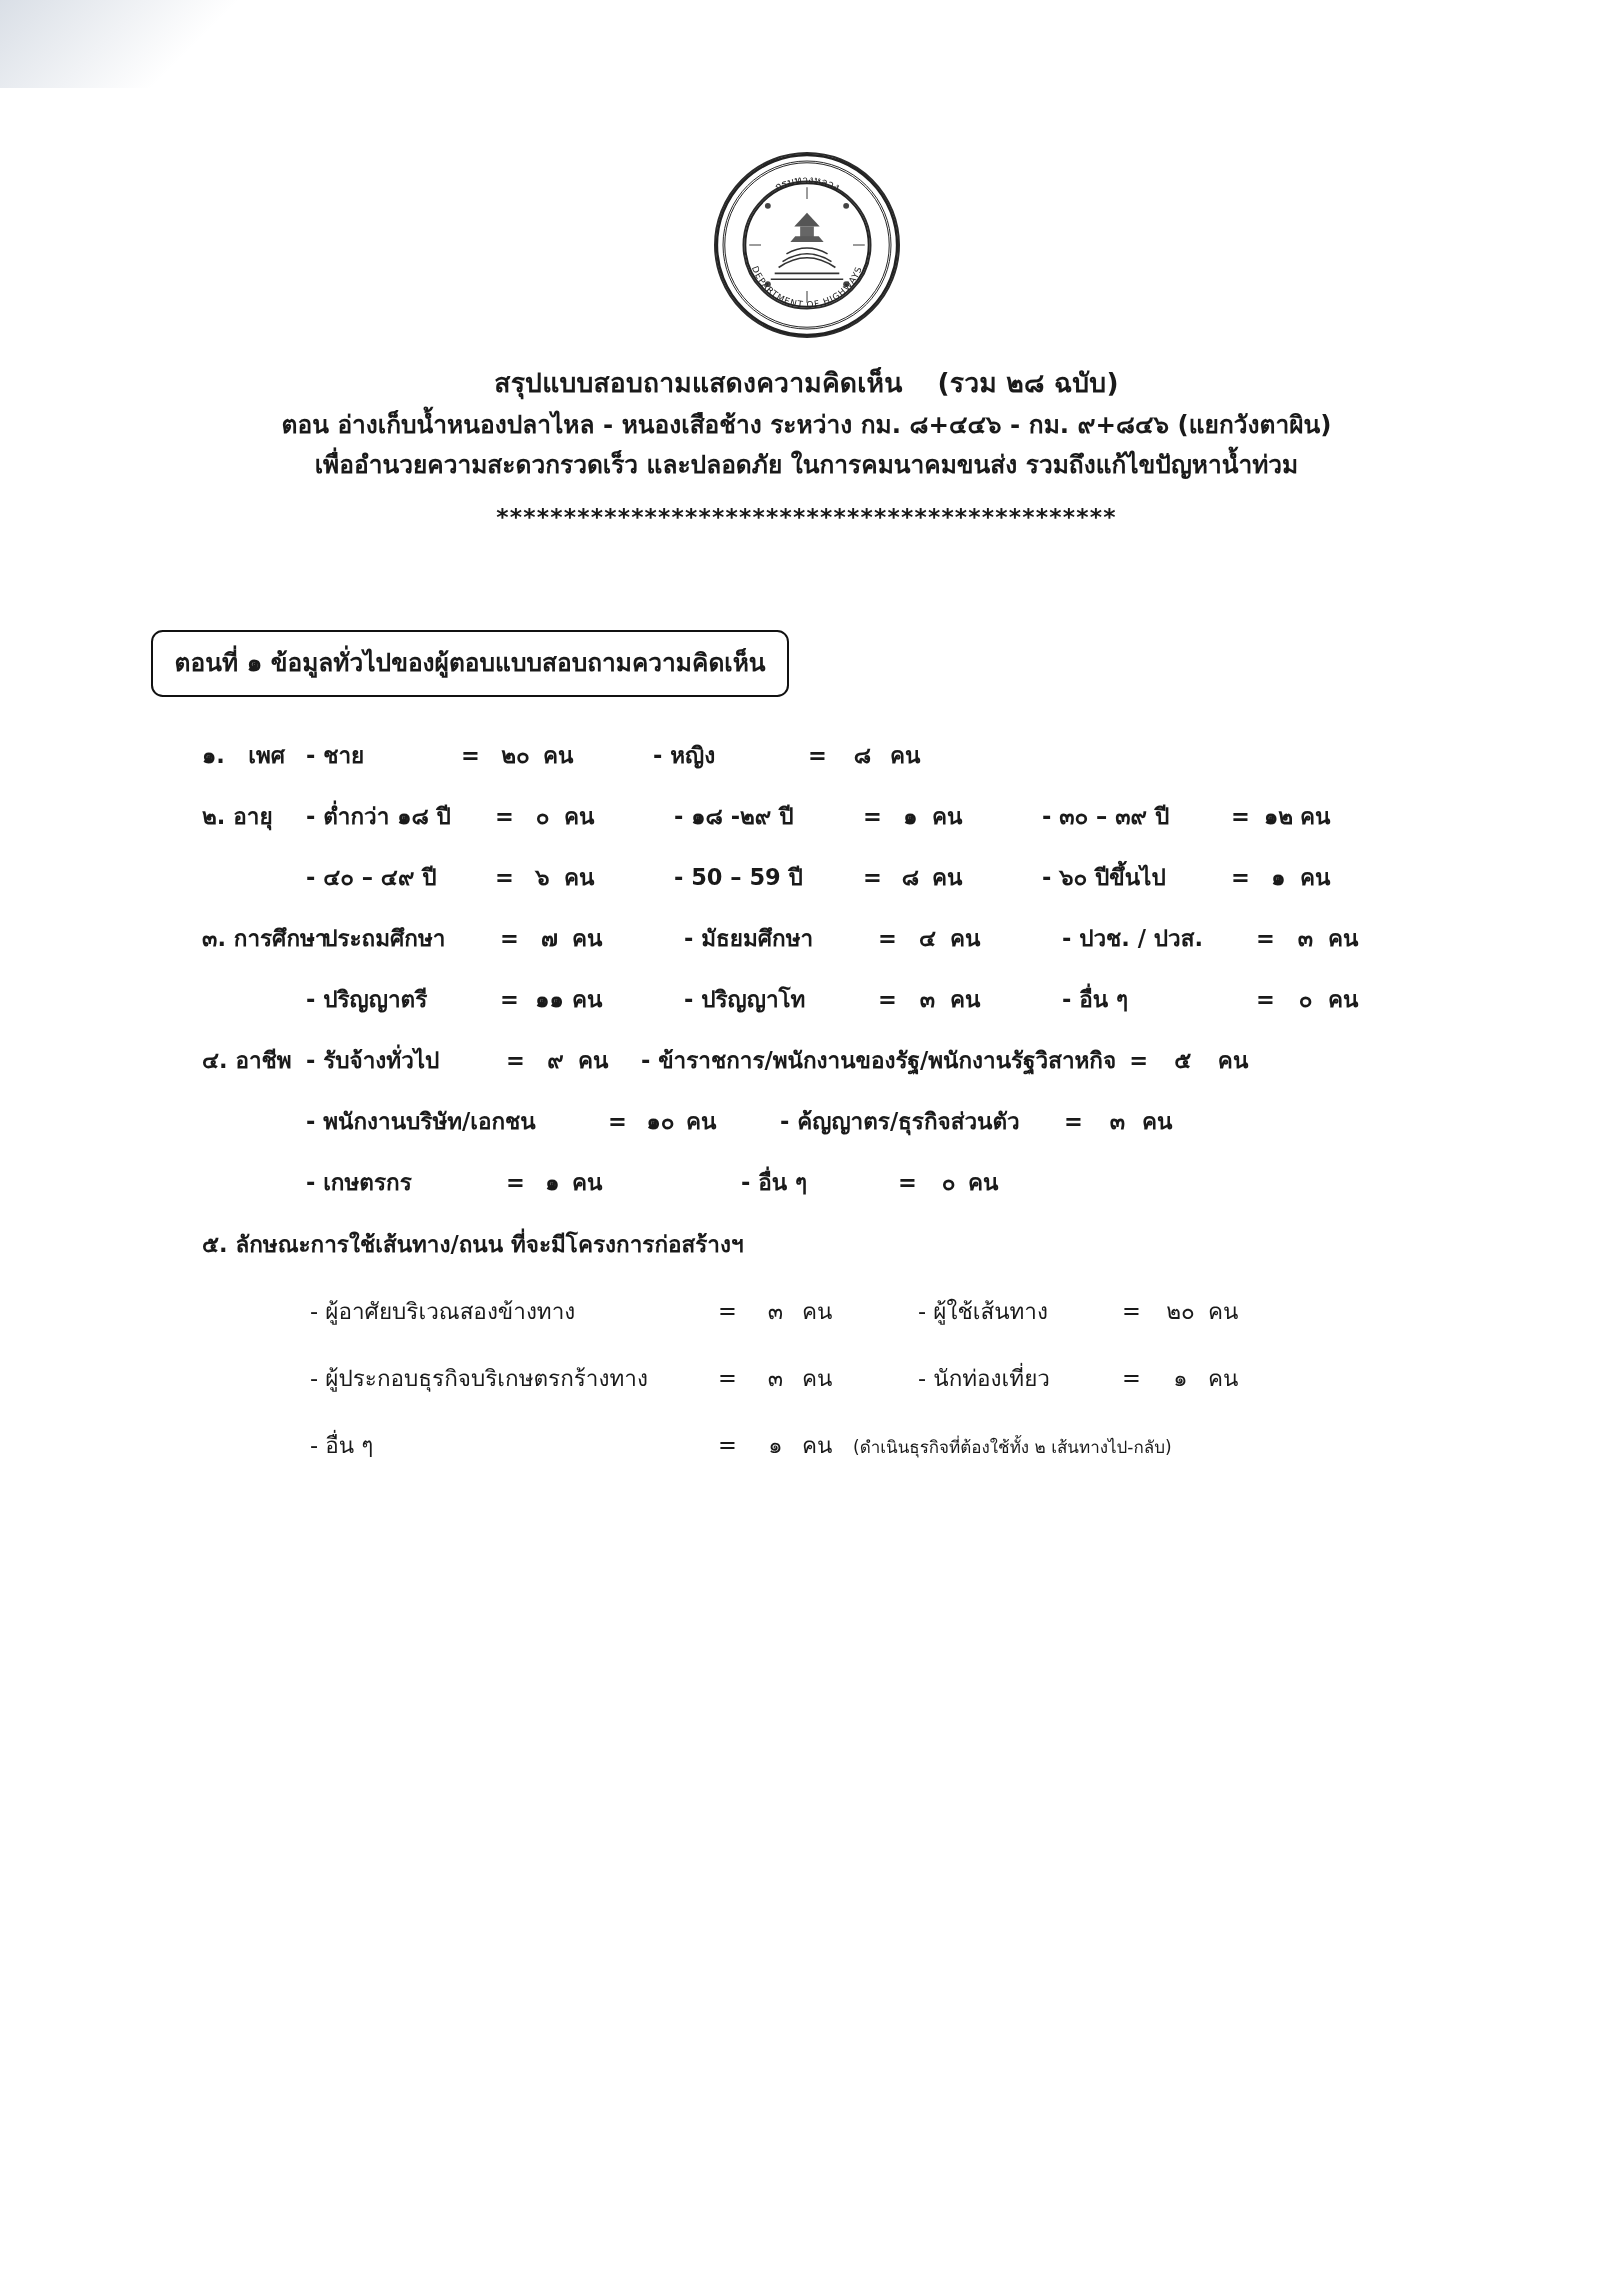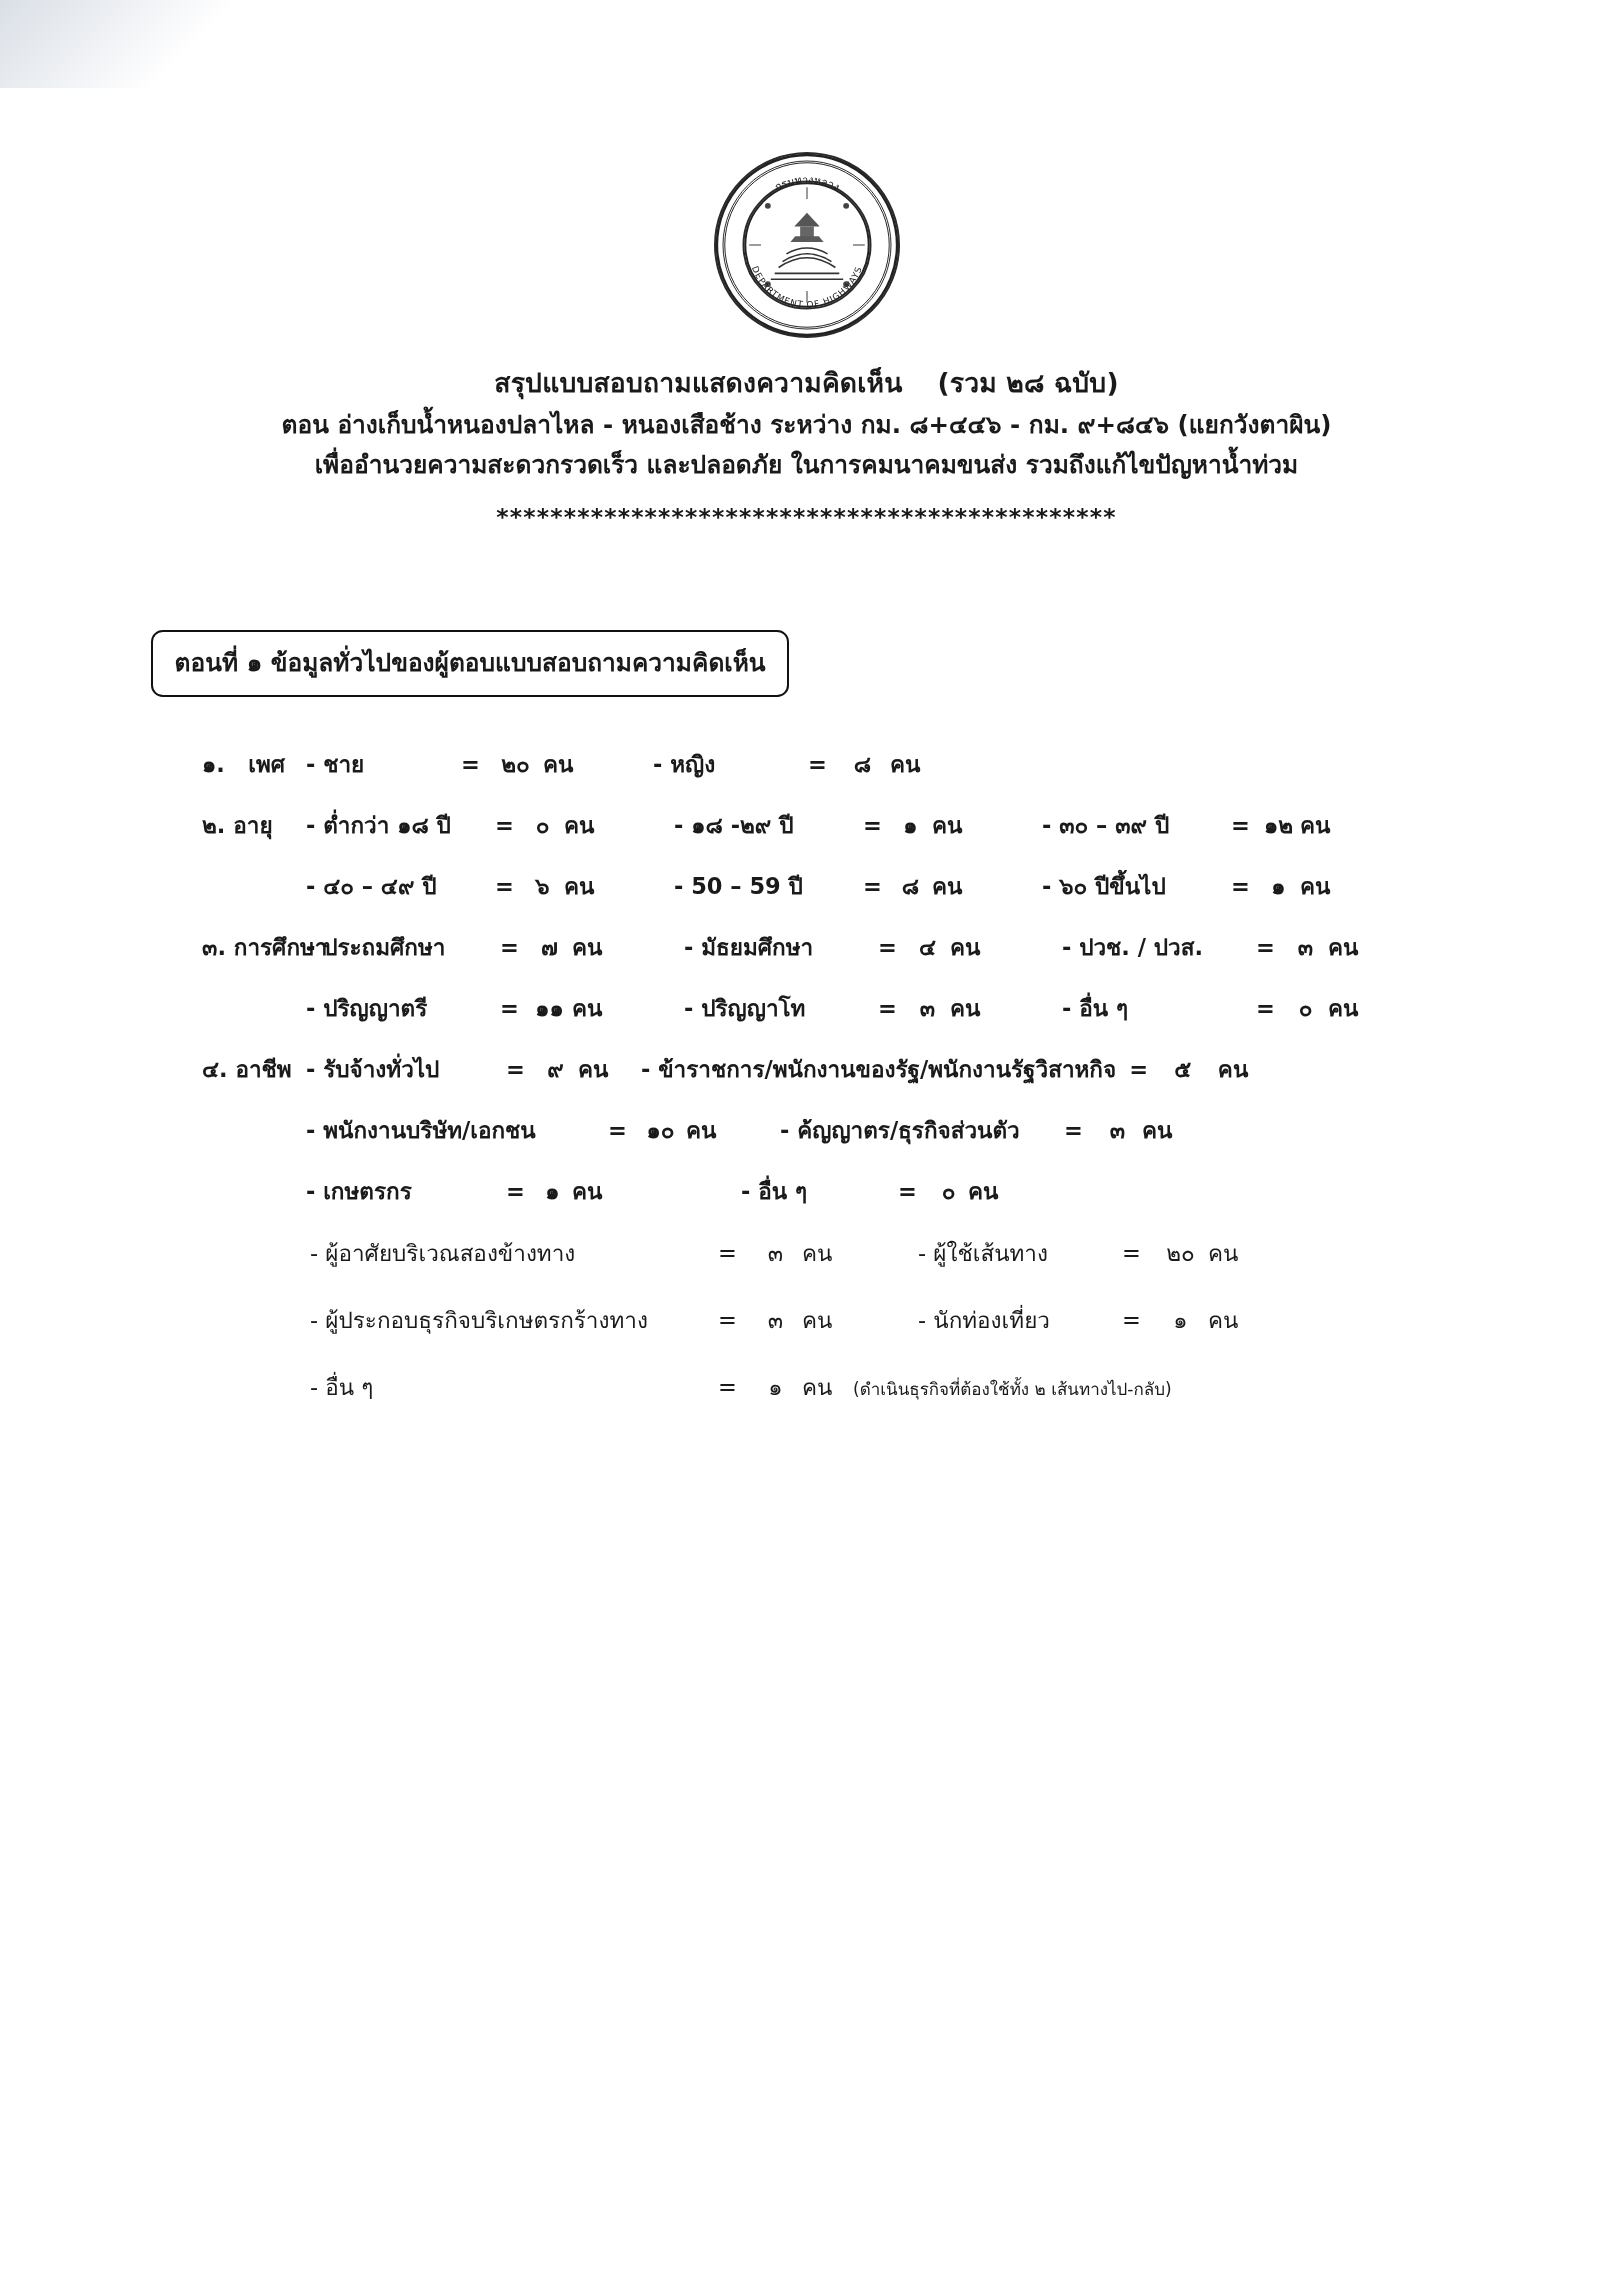--- a/index.html
+++ b/index.html
@@ -77,21 +77,21 @@
   }
   .stars {
     margin-top: 13.7px;
     font-size: 23.5px;
     letter-spacing: 1.2px;
     font-weight: 700;
   }
 
   
   .section-banner {
-    margin: 94px 0 12px 33px;
+    margin: 94px 0 3px 33px;
     display: inline-block;
     border: 2px solid #111;
     border-radius: 11.8px;
     padding: 10.8px 21.6px 12.7px 21.6px;
     font-size: 24.5px;
     font-weight: 700;
   }
 
   
   .qlist {
@@ -370,20 +370,21 @@
           <span class="num" style="width:39px">๑</span>
           <span class="unit" style="width:169px">คน</span>
           <span class="opt-label" style="width:145px">- อื่น ๆ</span>
           <span class="eq" style="width:43px">=</span>
           <span class="num" style="width:39px">๐</span>
           <span class="unit">คน</span>
         </div>
       </div>
     </div>
 
+    <div class="q5-title">๕. ลักษณะการใช้เส้นทาง/ถนน ที่จะมีโครงการก่อสร้างฯ</div>
     <div class="q5-rows">
 
       <div class="q5-row">
         <span class="c-label">- ผู้อาศัยบริเวณสองข้างทาง</span>
         <span class="c-eq">=</span>
         <span class="c-num">๓</span>
         <span class="c-unit">คน</span>
         <span class="c-label2">- ผู้ใช้เส้นทาง</span>
         <span class="c-eq2">=</span>
         <span class="c-num2">๒๐</span>

